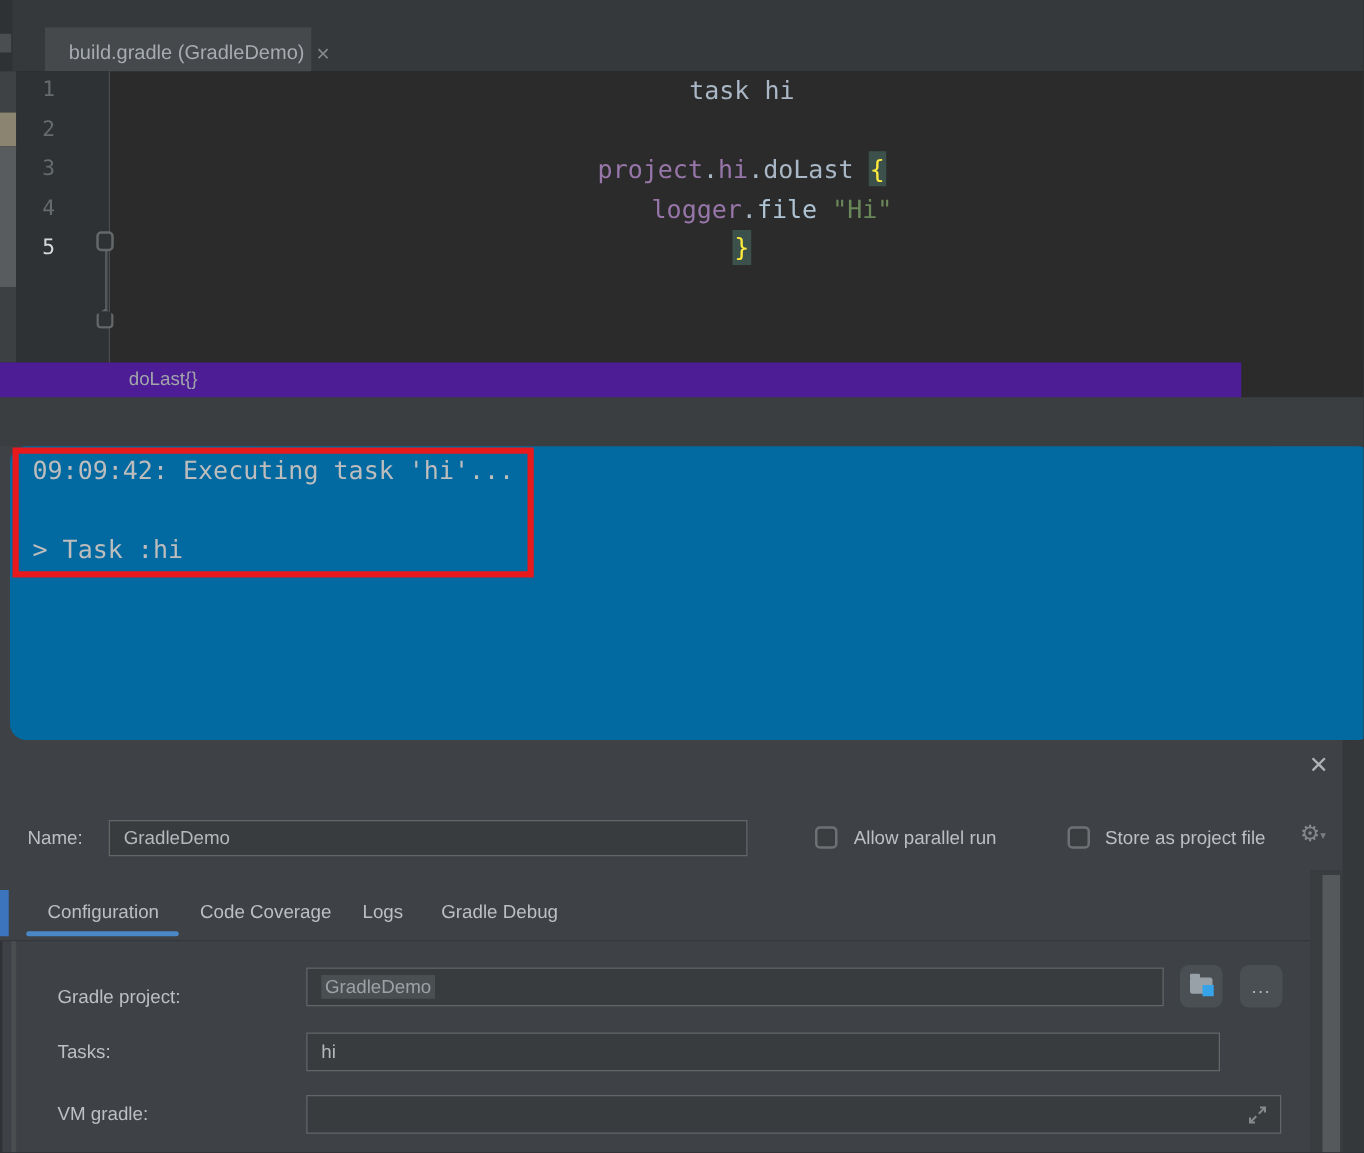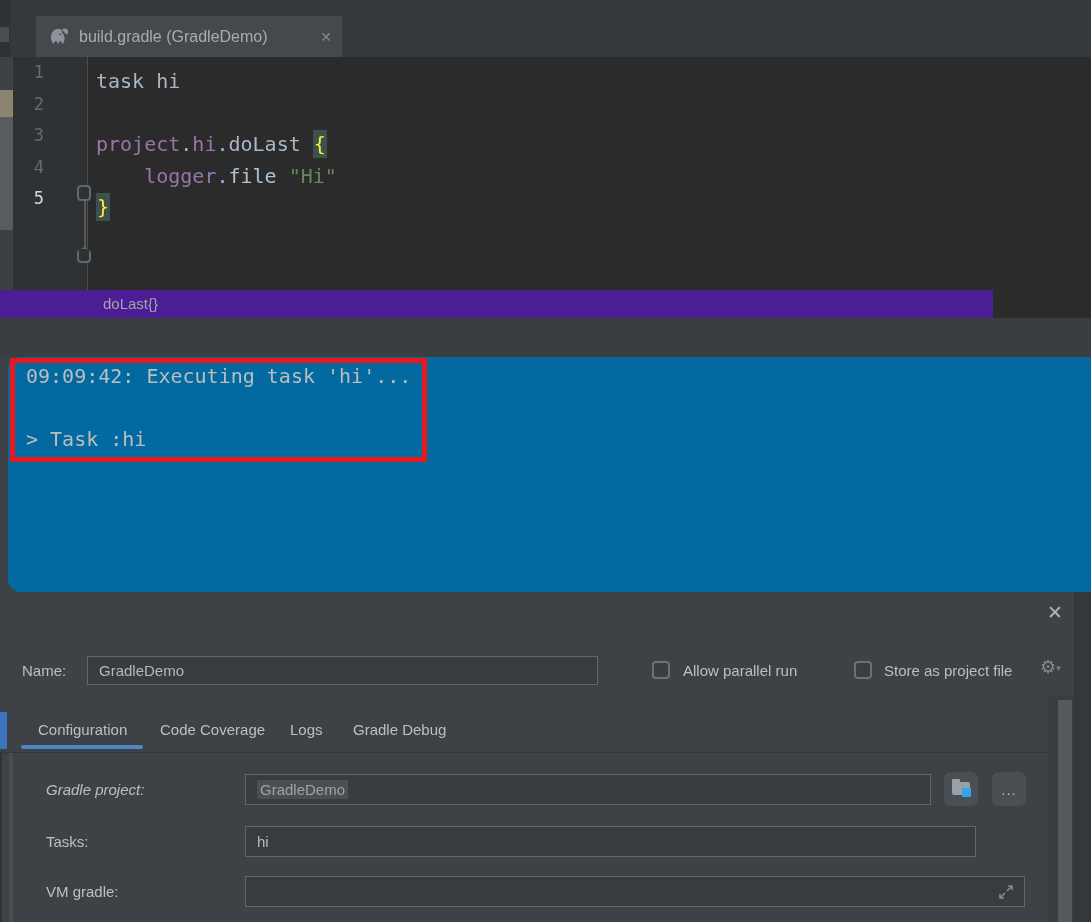--- a/index.html
+++ b/index.html
@@ -4,42 +4,42 @@
 <style>
   html,body{margin:0;padding:0;background:#26282a;}
   .screen{position:relative;width:1091px;height:922px;overflow:hidden;
     font-family:"Liberation Sans",sans-serif;background:#3E4246;}
 
   
   .editor-pane{position:absolute;left:0;top:0;width:1091px;height:318px;background:#2B2B2B;}
   .tab-bar{position:absolute;left:0;top:0;width:1091px;height:57px;background:#36393C;}
   .tabbar-left-sliver{position:absolute;left:0;top:0;width:10px;height:57px;background:#2F3234;}
   .tabbar-notch{position:absolute;left:0;top:27px;width:9px;height:15px;background:#4A4E50;}
-  .editor-tab{position:absolute;left:36px;top:16px;width:306px;height:41px;background:#45494C;
+  .editor-tab{position:absolute;left:36px;top:22px;width:213px;height:41px;background:#45494C;
     display:flex;align-items:center;padding:0 10px;box-sizing:border-box;gap:9px;}
   .tab-title{color:#A8ACB2;font-size:16px;white-space:nowrap;}
   .tab-close{color:#84878A;font-size:14px;margin-left:auto;}
 
   .editor-body{position:absolute;left:0;top:57px;width:1091px;height:233px;background:#2B2B2B;}
   .strip-seg{position:absolute;left:0;width:13px;}
   .seg1{top:0;height:33px;background:#3F4244;}
   .seg2{top:33px;height:27px;background:#8B8471;}
   .seg3{top:60px;height:113px;background:#595C5F;}
   .seg4{top:173px;height:60px;background:#3C4042;}
   .gutter{position:absolute;left:13px;top:0;width:74px;height:233px;background:#2F3234;}
   .gutter-sep{position:absolute;left:87px;top:0;width:1px;height:233px;background:#4A4E50;}
   .gutter-num{height:31.5px;line-height:31.5px;width:24px;text-align:right;
     font-family:"DejaVu Sans Mono",monospace;font-size:17px;color:#666B6E;margin-left:7px;}
   .gutter-num.current{color:#D6D9DC;}
   .fold-line{position:absolute;left:84px;top:132px;width:2px;height:62px;background:#55595B;}
   .fold-icon{position:absolute;left:77px;width:14px;height:16px;border:2px solid #64686A;
     background:#2E3234;border-radius:4px;box-sizing:border-box;}
   .fold-start{top:128px;}
   .fold-end{top:190px;clip-path:polygon(50% 0,100% 30%,100% 100%,0 100%,0 30%);}
-  .code-lines{position:absolute;left:88px;top:9px;right:0;}
+  .code-lines{position:absolute;left:88px;top:0;right:0;text-align:center;}
   .code-row{height:31.5px;line-height:31.5px;padding-left:8px;white-space:pre;
     font-family:"DejaVu Sans Mono",monospace;font-size:20px;}
   .tok-plain{color:#A9B7C6;}
   .tok-field{color:#9876AA;}
   .tok-method{color:#AEC3D4;}
   .tok-string{color:#6A8759;}
   .tok-brace{color:#FFEB3B;background:#3C514B;padding:2px 1px;}
   .breadcrumb-bar{position:absolute;left:0;top:290px;width:993px;height:28px;background:#4c1d95;}
   .breadcrumb-item{position:absolute;left:103px;top:0;height:28px;line-height:28px;
     color:#A2A6AB;font-size:15px;}
@@ -177,21 +177,21 @@
     <span class="cfg-tab" style="left:38px;">Configuration</span>
     <span class="cfg-tab" style="left:160px;">Code Coverage</span>
     <span class="cfg-tab" style="left:290px;">Logs</span>
     <span class="cfg-tab" style="left:353px;">Gradle Debug</span>
     <div class="tab-underline" style="background: rgb(74, 136, 199);"></div>
     <div class="blue-strip" style="background: rgb(60, 116, 190);"></div>
     <div class="content-divider"></div>
     <div class="content-left-dark"></div>
     <div class="content-left-line"></div>
 
-    <span class="dlg-label" style="left:46px;top:182px;line-height:31px;font-style:italic;">Gradle project:</span>
+    <span class="dlg-label" style="left:46px;top:190px;line-height:31px;">Gradle project:</span>
     <div class="field project-field">
       <span class="selected-value">GradleDemo</span>
     </div>
     <div class="icon-button folder-button">
       <span class="folder-icon">
         <span class="folder-tab"></span>
           <span class="folder-body"></span>
           <span class="folder-blue" style="background: rgb(54, 163, 232);"></span>
       </span>
     </div>

